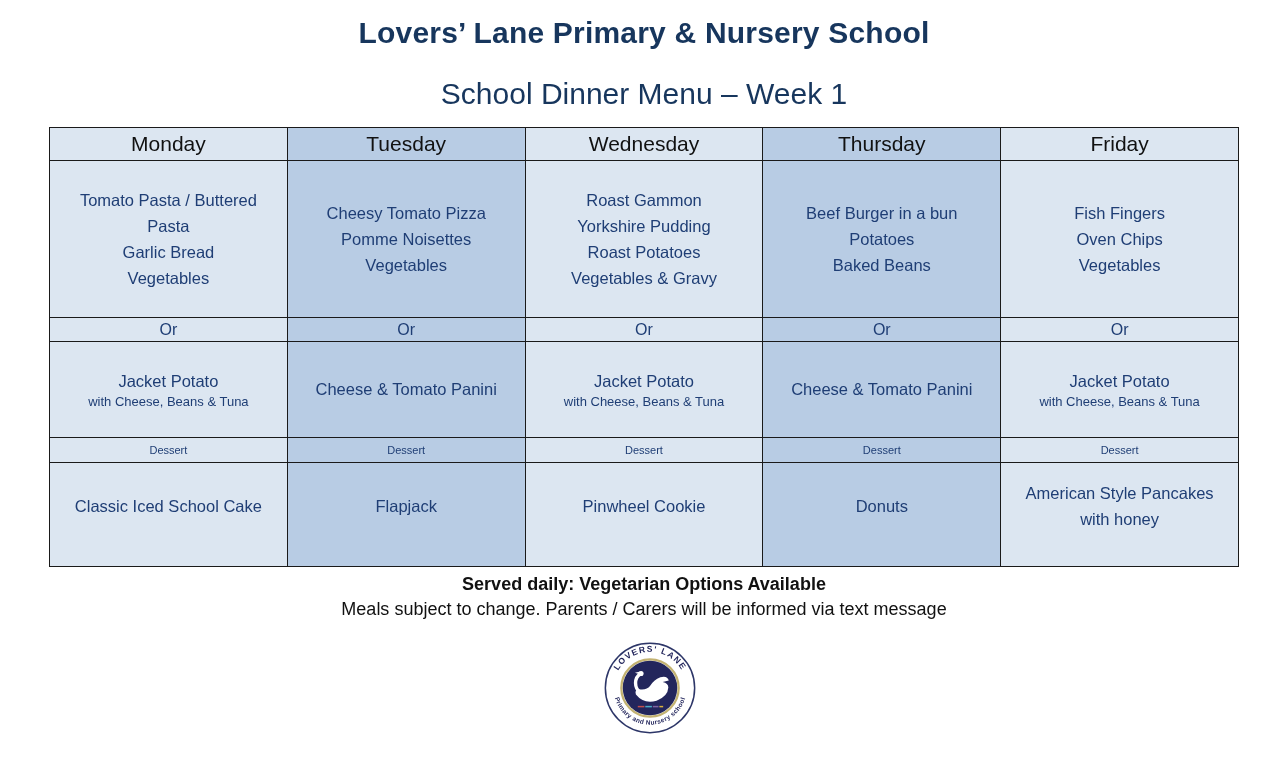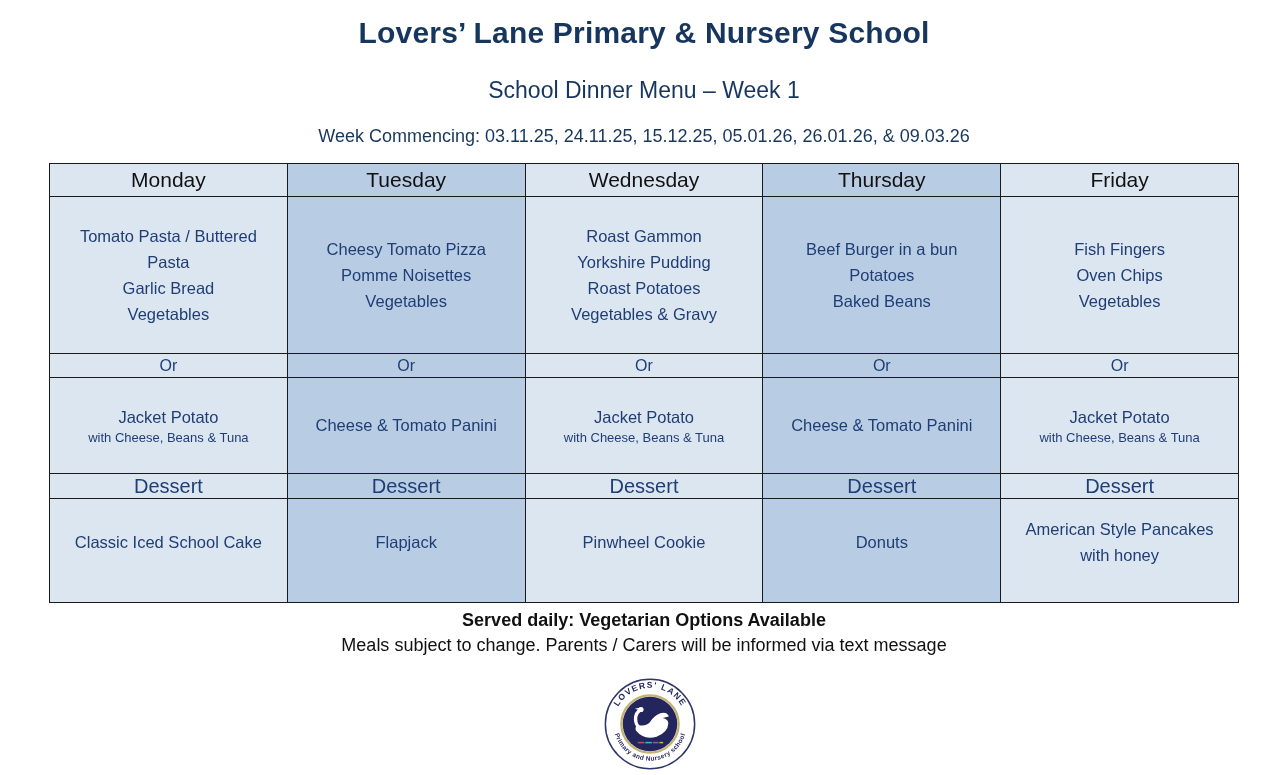--- a/index.html
+++ b/index.html
@@ -19,21 +19,21 @@
     font-family:"Liberation Sans", sans-serif;
     overflow:hidden;position:relative;
   }
   .title{
     padding-top:16px;text-align:center;
     font-size:30px;font-weight:bold;color:var(--title-navy);
     letter-spacing:0.2px;
   }
   .subtitle{
     margin-top:27px;text-align:center;
-    font-size:23px;color:var(--title-navy);
+    font-size:30px;color:var(--title-navy);
   }
   .week{
     margin-top:22px;text-align:center;
     font-size:18px;color:var(--title-navy);
   }
   table.menu{
     margin:16px auto 0 auto;width:1190px;
     border-collapse:collapse;table-layout:fixed;
   }
   table.menu td{
@@ -43,34 +43,33 @@
     padding:0 12px;
   }
   td.light{background:var(--col-light);}
   td.dark{background:var(--col-dark);}
   tr.day-row td{height:33px;font-size:21px;color:var(--ink);padding:0 16px;}
   tr.main-row td{height:157px;font-size:16.5px;line-height:26px;white-space:pre-line;}
   tr.or-row td{height:24px;font-size:16px;}
   tr.alt-row td{height:96px;}
   .alt-name{font-size:16.5px;line-height:23px;}
   .alt-sub{font-size:13px;line-height:17px;min-height:0;}
-  tr.dessert-label-row td{height:25px;font-size:20px;}
+  tr.dessert-label-row td{height:25px;font-size:11px;}
   tr.dessert-row td{height:104px;font-size:16.5px;line-height:26px;vertical-align:middle;padding-bottom:18px;}
   .footer1{margin-top:7px;text-align:center;font-size:18px;font-weight:bold;color:var(--ink);}
   .footer2{margin-top:4px;text-align:center;font-size:18px;color:var(--ink);}
   .logo-wrap{display:flex;justify-content:center;margin-top:21px;padding-left:12px;}
 </style>
 </head>
 <body>
 
 <div class="page">
 
   <div class="title">Lovers’ Lane Primary &amp; Nursery School</div>
   <div class="subtitle">School Dinner Menu – Week 1</div>
-  <div class="week">Week Commencing: 03.11.25, 24.11.25, 15.12.25, 05.01.26, 26.01.26, &amp; 09.03.26</div>
 
   <table class="menu">
     <tbody>
         <tr class="day-row">
       <td class="light">Monday</td>
       <td class="dark">Tuesday</td>
       <td class="light">Wednesday</td>
       <td class="dark">Thursday</td>
       <td class="light">Friday</td>
     </tr>

